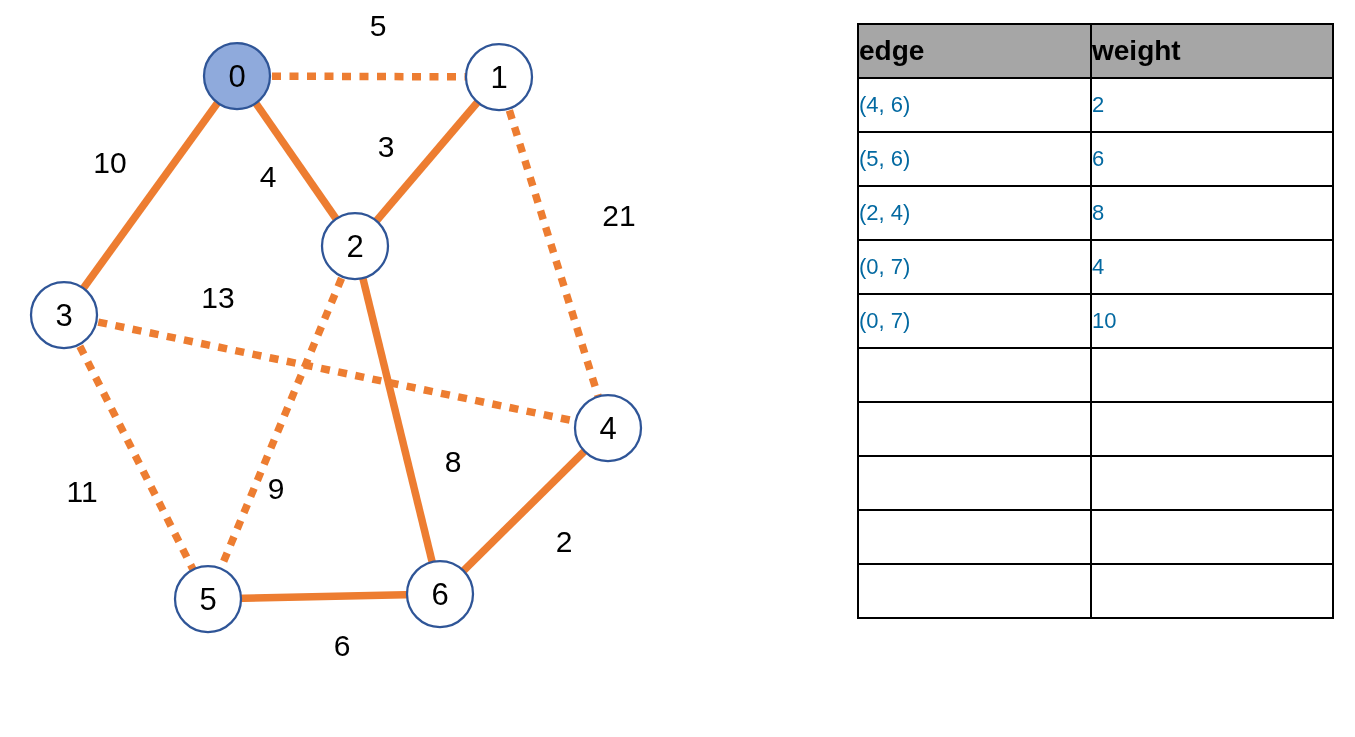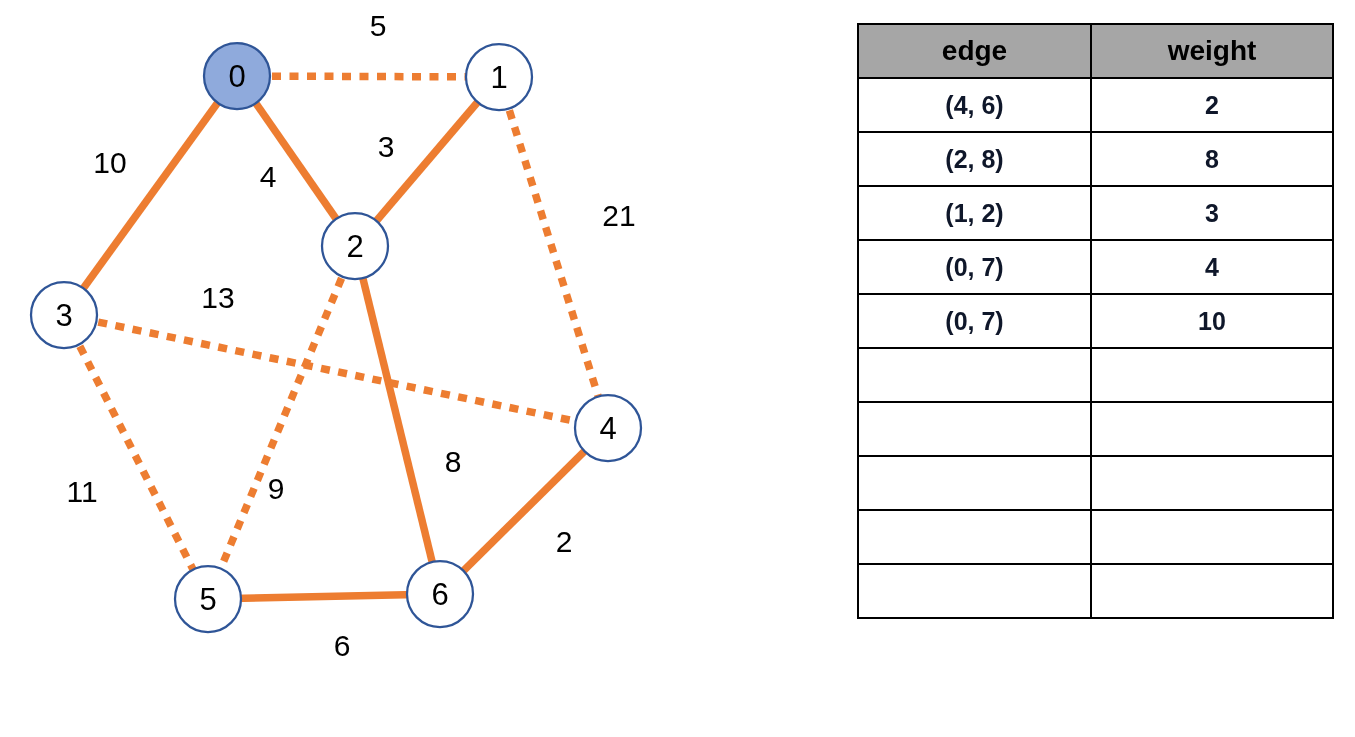--- a/index.html
+++ b/index.html
@@ -33,36 +33,36 @@
     left: 857px;
     top: 23px;
     width: 475px;
     border-collapse: collapse;
     table-layout: fixed;
     font-family: "Liberation Sans", sans-serif;
   }
   table.edge-table th,
   table.edge-table td {
     border: 2px solid #000000;
-    text-align: center;
+    text-align: left;
     vertical-align: middle;
     padding: 0;
     overflow: hidden;
   }
   table.edge-table th {
     height: 52px;
     font-size: 28px;
     font-weight: bold;
     color: #000000;
   }
   table.edge-table td {
     height: 52px;
-    font-size: 25px;
-    font-weight: bold;
-    color: #0f172a;
+    font-size: 22px;
+    font-weight: normal;
+    color: #0369a1;
   }
   col.col-edge   { width: 233px; }
   col.col-weight { width: 242px; }
 </style>
 </head>
 <body>
 
 <div class="stage">
 
   <svg class="graph" width="800" height="737" viewBox="0 0 800 737">
@@ -114,26 +114,26 @@
         <th>edge</th>
         <th>weight</th>
       </tr>
     </thead>
     <tbody>
         <tr>
           <td>(4, 6)</td>
           <td>2</td>
         </tr>
         <tr>
-          <td>(2, 8)</td>
-          <td>8</td>
+          <td>(5, 6)</td>
+          <td>6</td>
         </tr>
         <tr>
-          <td>(1, 2)</td>
-          <td>3</td>
+          <td>(2, 4)</td>
+          <td>8</td>
         </tr>
         <tr>
           <td>(0, 7)</td>
           <td>4</td>
         </tr>
         <tr>
           <td>(0, 7)</td>
           <td>10</td>
         </tr>
         <tr>

